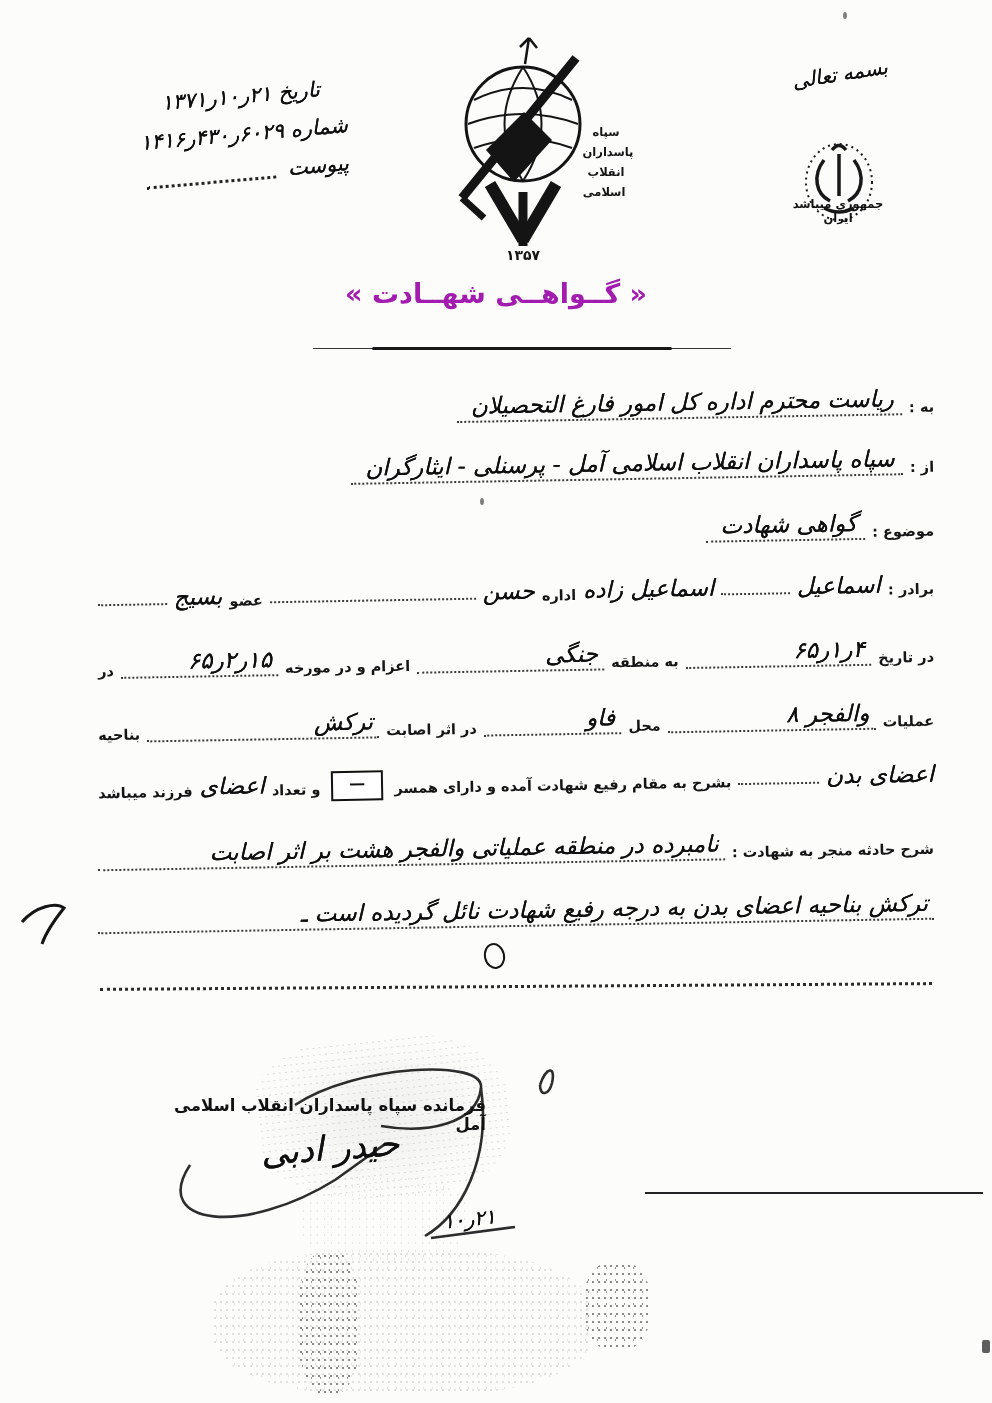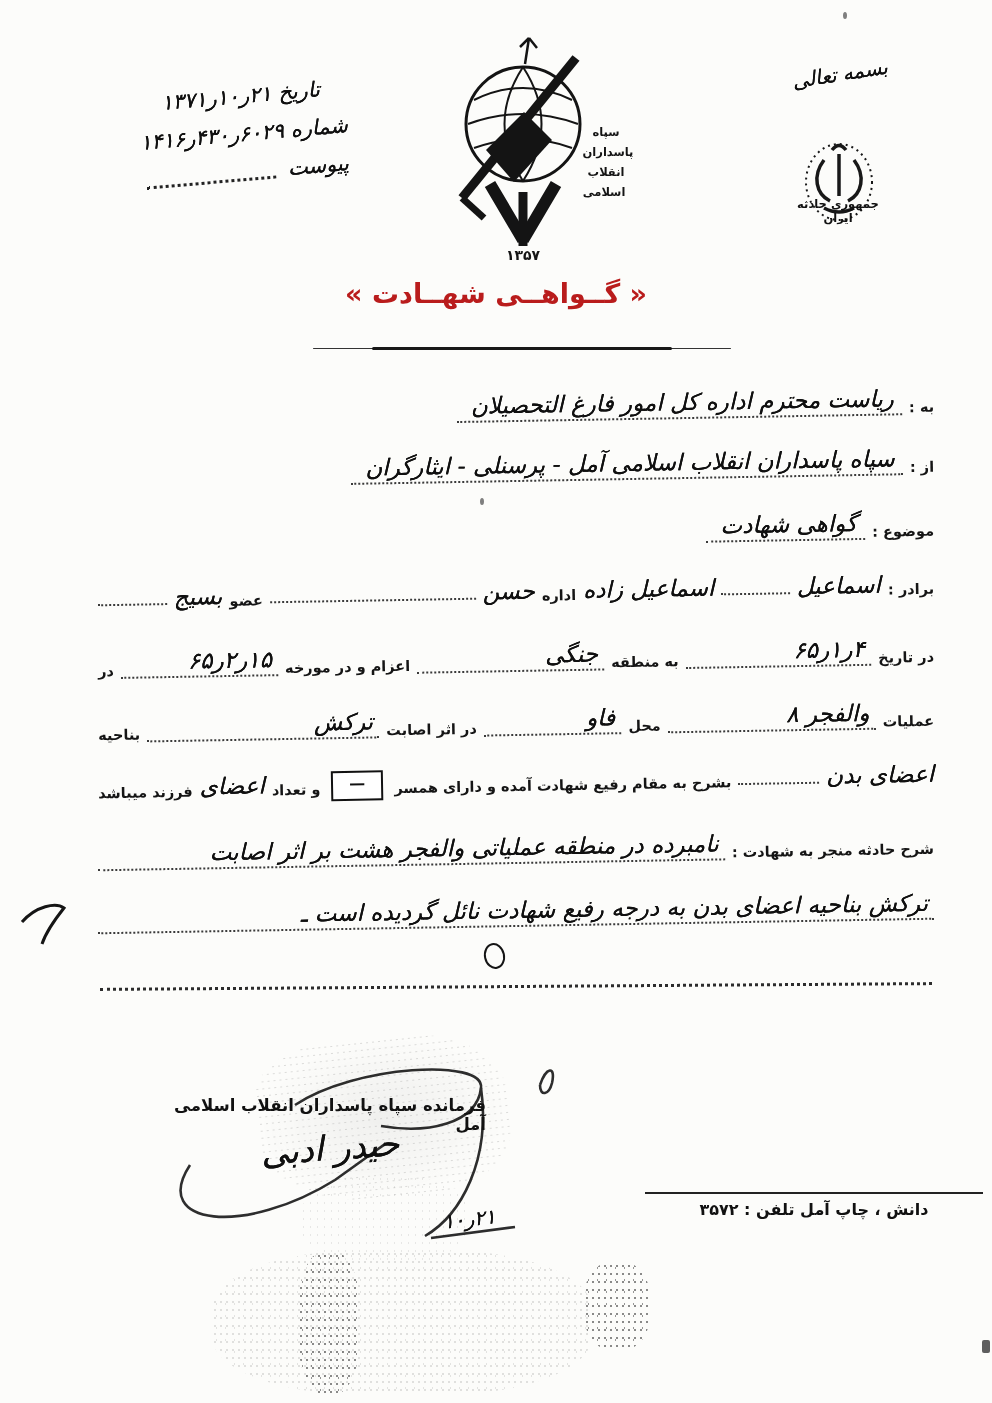--- a/index.html
+++ b/index.html
@@ -14,21 +14,21 @@
   .big{font-size:23px;}
   .med{font-size:21px;}
   .row{position:absolute;right:58px;left:98px;display:flex;align-items:flex-end;gap:7px;transform:rotate(-1deg);}
   .dots{flex:1 1 auto;border-bottom:2px dotted #3a3a3a;margin-bottom:5px;min-width:14px;}
   .uv{border-bottom:2px dotted #3a3a3a;padding:0 8px 2px 14px;}
   .fillrule{flex:1 1 auto;border-bottom:2px dotted #3a3a3a;display:flex;align-items:flex-end;padding:0 6px 2px 6px;}
   .box{display:inline-block;width:48px;height:26px;border:2px solid #111;text-align:center;
        line-height:22px;font-weight:700;font-size:16px;margin:0 4px -4px 4px;background:#fff;}
   .title{
     position:absolute;top:278px;right:0;left:0;text-align:center;
-    font-size:27px;font-weight:700;letter-spacing:2px;color:#b91c1c;
+    font-size:27px;font-weight:700;letter-spacing:2px;color:#a21caf;
   }
   .title-rule{position:absolute;top:347px;left:372px;width:300px;height:3px;background:#181818;border-radius:2px;box-shadow:-60px 0 0 -1px #333, 60px 0 0 -1px #333;}
   .hdr-left{position:absolute;top:84px;left:72px;width:345px;transform:rotate(-5deg);text-align:center;}
   .hdr-left .ln{margin-bottom:14px;}
   .pv-dots{display:inline-block;width:130px;border-bottom:3px dotted #222;margin:0 6px -2px 0;}
   .besmele{position:absolute;top:62px;left:780px;width:120px;transform:rotate(-9deg);text-align:center;font-size:20px;}
   .republic{position:absolute;top:197px;left:783px;width:110px;text-align:center;font-size:11.5px;font-weight:700;filter:blur(.3px);}
   .commander{position:absolute;top:1096px;left:138px;width:348px;font-size:16.5px;font-weight:700;}
   .sig-name{position:absolute;top:1128px;left:190px;width:280px;text-align:center;font-size:34px;transform:rotate(-4deg);letter-spacing:14px;}
   .sig-date{position:absolute;top:1207px;left:443px;font-size:20px;transform:rotate(-6deg);}
@@ -108,21 +108,21 @@
       <ellipse cx="39" cy="44" rx="33" ry="38" stroke="#181818" stroke-width="2" stroke-dasharray="2 4" fill="none"></ellipse>
       <g stroke="#181818" stroke-width="3.5" fill="none">
         <path d="M39 16 L39 58"></path>
         <path d="M24 22 C12 38 16 56 30 63"></path>
         <path d="M54 22 C66 38 62 56 48 63"></path>
         <path d="M32 12 q7 -9 14 0"></path>
         <path d="M24 70 Q39 78 54 70"></path>
       </g>
     </svg>
   </div>
-  <div class="republic">جمهوری حادثه ایران</div>
+  <div class="republic">جمهوری میباشد ایران</div>
 
   <div class="title">« گــواهــی شهــادت »</div>
   <div class="title-rule"></div>
 
   <div class="row" style="top:392px;">
     <span class="printed">به :</span>
     <span class="hand big uv">ریاست محترم اداره کل امور فارغ التحصیلان</span>
   </div>
 
   <div class="row" style="top:452px;">
@@ -225,21 +225,20 @@
         <path d="M336 208 L420 197"></path>
       </g>
     </svg>
   </div>
 
   <div class="commander">فرمانده سپاه پاسداران انقلاب اسلامی آمل</div>
   <div class="sig-name hand">حیدر ادبی</div>
   <div class="sig-date hand">۲۱ر۱۰</div>
 
   <div class="print-rule"></div>
-  <div class="print-info">دانش ، چاپ آمل تلفن : ۳۵۷۲</div>
 
   <div class="abs noise n1"></div>
   <div class="abs noise n2"></div>
   <div class="abs noise n3"></div>
   <div class="abs edge-dash"></div>
   <div class="abs speck" style="top:12px;left:843px;"></div>
   <div class="abs speck" style="top:498px;left:480px;"></div>
 
 </div>
 

